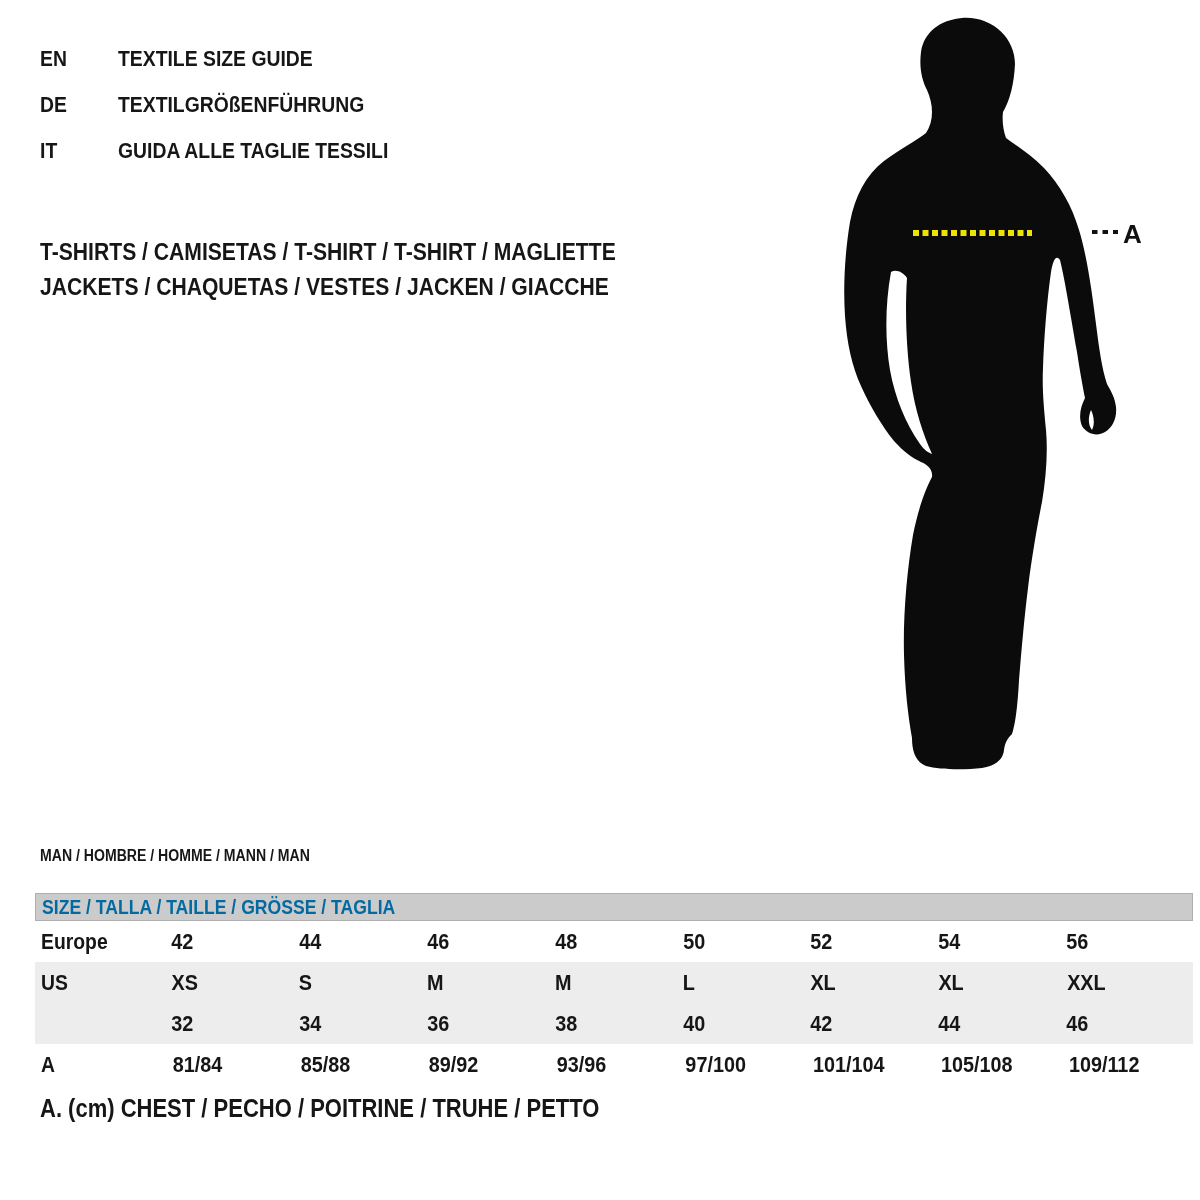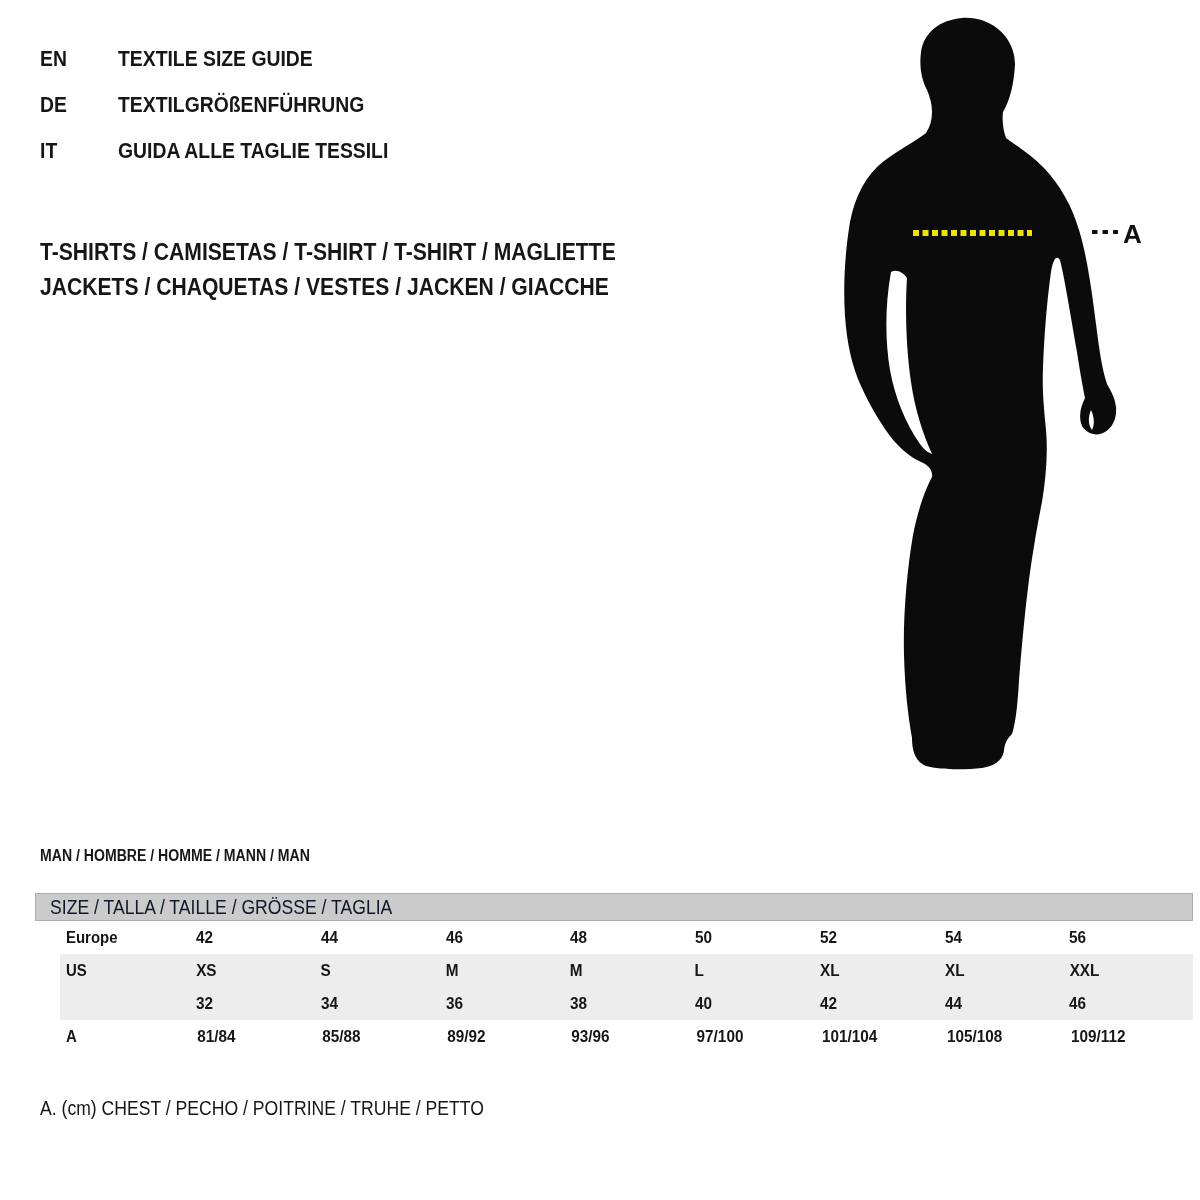--- a/index.html
+++ b/index.html
@@ -28,31 +28,31 @@
   .figure-wrap { position: absolute; left: 820px; top: 0; width: 380px; height: 800px; }
   
   .section-title { position: absolute; left: 40px; top: 844px; font-weight: bold; font-size: 16px; height: 24px; line-height: 24px; }
   
   .size-table { position: absolute; left: 35px; top: 893px; width: 1158px; }
   .table-header {
     height: 28px; line-height: 26px;
     background: var(--header-bg, #cbcbcb);
     border: 1px solid var(--header-border, #aeaeae);
     box-sizing: border-box;
-    padding-left: 14px;
-    font-weight: normal; font-size: 20px;
-    color: #0f172a;
+    padding-left: 6px;
+    font-weight: bold; font-size: 20px;
+    color: #0369a1;
   }
-  .trow { display: flex; height: 33px; align-items: center; font-weight: bold; font-size: 17px; margin-left: 25px; }
+  .trow { display: flex; height: 41px; align-items: center; font-weight: bold; font-size: 22px; }
   .trow.shaded { background: var(--row-shade, #ededed); }
   .rlabel { width: 135px; flex: 0 0 135px; padding-left: 6px; box-sizing: border-box; }
   .cell { flex: 1 1 0; text-align: left; }
   .cval { display: inline-block; transform: scaleX(0.9); white-space: nowrap; }
   
-  .footnote { position: absolute; left: 40px; top: 1096px; font-weight: normal; font-size: 20px; height: 24px; line-height: 24px; text-align: center; }
+  .footnote { position: absolute; left: 40px; top: 1096px; font-weight: bold; font-size: 25px; height: 24px; line-height: 24px; text-align: center; }
 </style>
 </head>
 <body>
 
 <div class="lang-block">
     <div class="lang-row">
       <span class="lang-code"><span class="condensed">EN</span></span>
       <span class="condensed">TEXTILE SIZE GUIDE</span>
     </div>
     <div class="lang-row">

